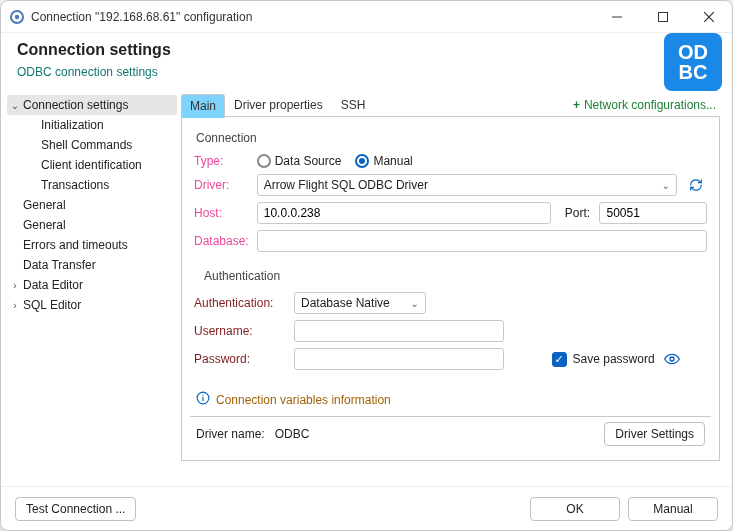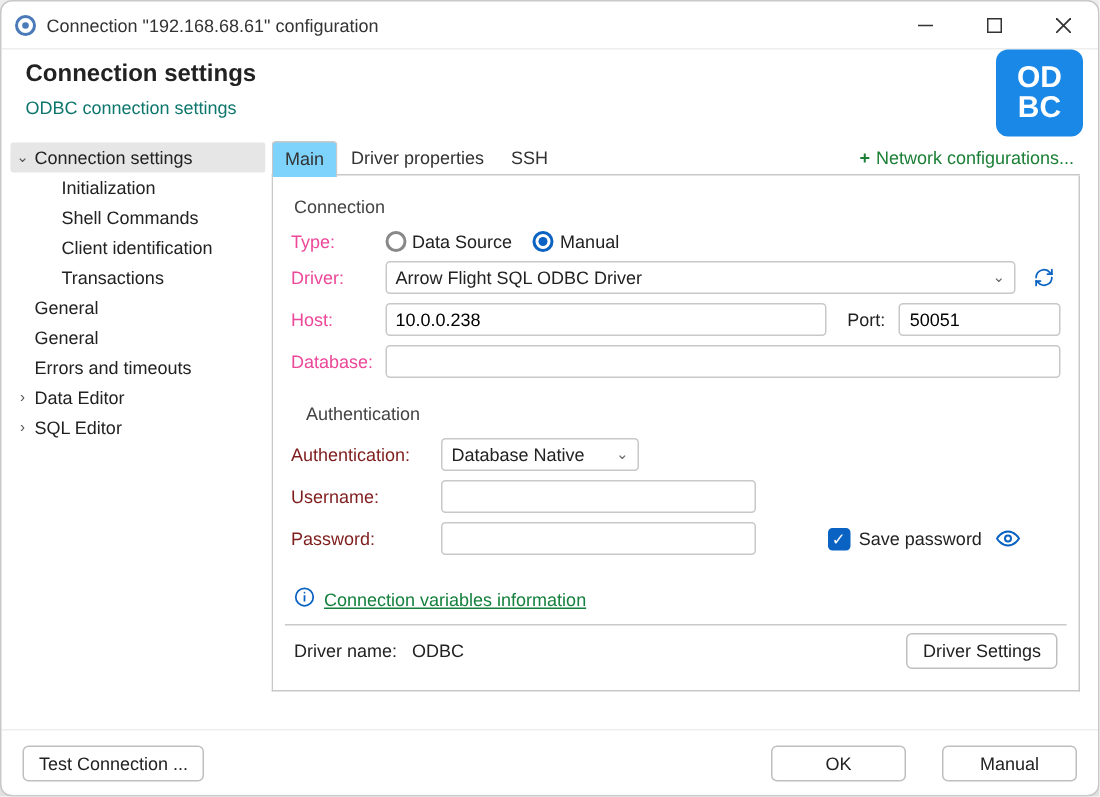--- a/index.html
+++ b/index.html
@@ -130,35 +130,35 @@
     width:22px; height:22px; border:1px solid transparent; border-radius:3px;
     display:inline-flex; align-items:center; justify-content:center; cursor:pointer; color:#0a63c2;
   }
   .savepw { display:flex; align-items:center; gap:6px; }
   .chk {
     width:15px; height:15px; border:1px solid #0a63c2; background:#0a63c2;
     border-radius:3px; display:inline-flex; align-items:center; justify-content:center;
     color:#fff; font-size:11px;
   }
   .link-row { margin:18px 0 8px 6px; display:flex; align-items:center; gap:6px; color:#0a63c2;}
-  .link-row a { color:#15803d; text-decoration:underline; cursor:pointer; }
+  .link-row a { color:#a16207; cursor:pointer; }
   .driverrow {
     display:flex; align-items:center; border-top:1px solid #c8c8c8; height:34px;
     padding:0 6px 0 6px; margin-top:4px;
   }
   .driverrow .lblname { padding-right:10px;}
   .driverrow .spacer { flex:1; }
   button.btn {
     min-width:90px; height:24px; background:#fff;
     border:1px solid #bfbfbf; border-radius:4px;
     font:inherit; color:#222; cursor:pointer; padding:0 10px;
   }
   
   .footer {
-    height:44px; display:flex; align-items:center; padding:0 14px; gap:24px;
+    height:44px; display:flex; align-items:center; padding:0 14px; gap:8px;
     border-top:1px solid #eee;
   }
   .footer .gap { flex:1; }
 </style>
 </head>
 <body>
 
 <div class="window">
 
   <div class="titlebar">
@@ -249,20 +249,26 @@
             </div>
           </li>
         <li>
             <div class="tree-row">
               <span class="arrow"></span>
               <span>Errors and timeouts</span>
             </div>
           </li>
         <li>
             <div class="tree-row">
+              <span class="arrow"></span>
+              <span>Data Transfer</span>
+            </div>
+          </li>
+        <li>
+            <div class="tree-row">
               <span class="arrow">›</span>
               <span>Data Editor</span>
             </div>
           </li>
         <li>
             <div class="tree-row">
               <span class="arrow">›</span>
               <span>SQL Editor</span>
             </div>
           </li>

